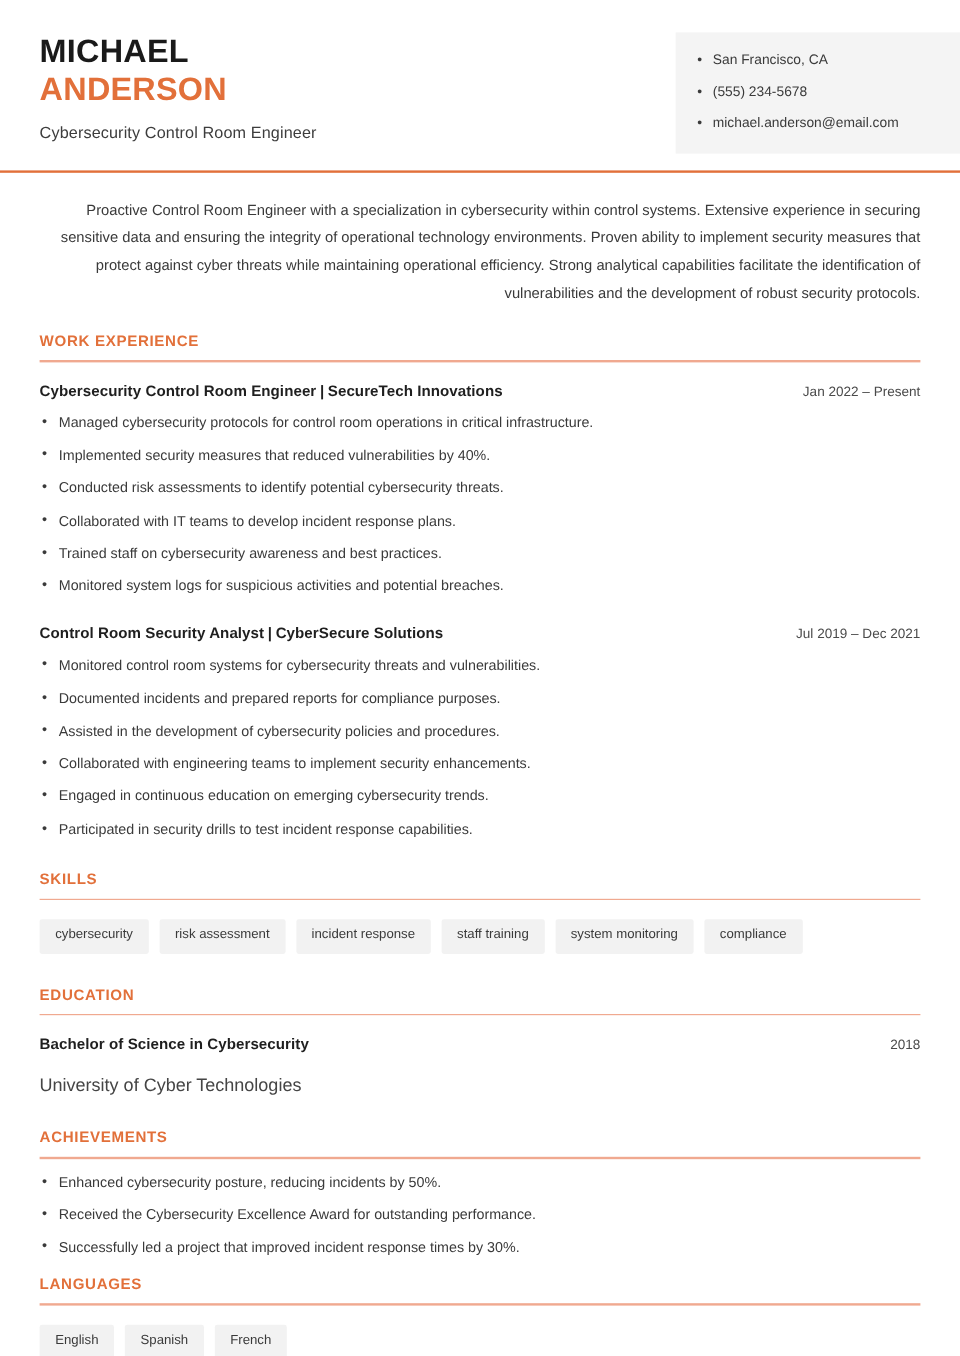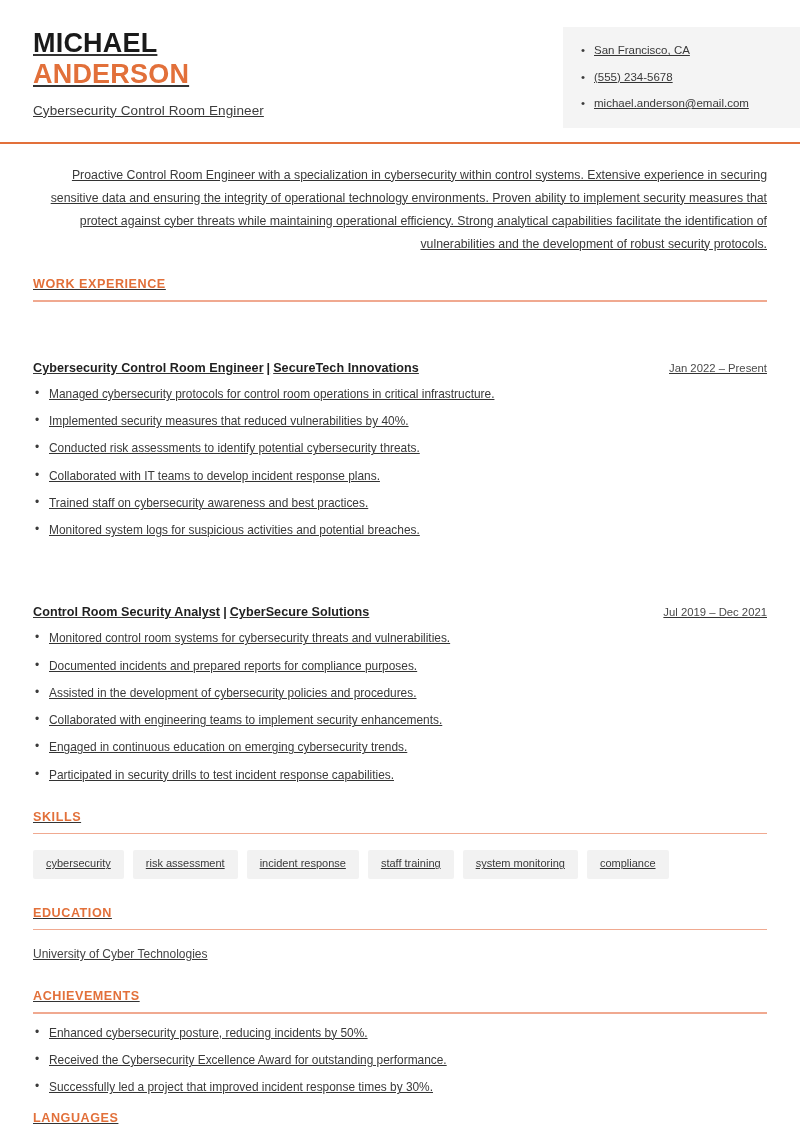--- a/index.html
+++ b/index.html
@@ -15,21 +15,20 @@
     color: #333333;
     -webkit-font-smoothing: antialiased;
   }
 
   .page {
     position: relative;
     width: 800px;
     height: 1130px;
     background: #ffffff;
     overflow: hidden;
-    text-decoration: underline;
   }
 
   
   .header {
     position: relative;
     display: flex;
     align-items: flex-start;
     justify-content: space-between;
     padding: 18px 0 0 0;
     min-height: 118px;
@@ -128,39 +127,38 @@
     display: flex;
     align-items: baseline;
     justify-content: space-between;
   }
 
   .entry-title {
     font-size: 12.6px;
     font-weight: bold;
     color: #1f1f1f;
     letter-spacing: 0.05px;
-    margin-top: 42px;
   }
   .entry-title .sep {
     font-weight: bold;
     color: #1f1f1f;
     padding: 0 3px;
   }
 
   .entry-date {
     font-size: 11.3px;
     color: #4a4a4a;
     white-space: nowrap;
     padding-left: 14px;
   }
 
   .entry-sub {
-    font-size: 12px;
+    font-size: 15px;
     color: #454545;
-    margin-top: 4px;
+    margin-top: 19px;
   }
 
   ul.bullets {
     list-style: none;
     margin-top: 11px;
   }
 
   ul.bullets li {
     position: relative;
     font-size: 11.9px;
@@ -287,20 +285,24 @@
         <span class="tag">system monitoring</span>
         <span class="tag">compliance</span>
       </div>
     </div>
 
     <div class="section" style="margin-top:27px;">
       <div class="section-title">EDUCATION</div>
       <div class="section-rule"></div>
 
       <div class="edu-entry">
+        <div class="entry-head">
+          <div class="entry-title">Bachelor of Science in Cybersecurity</div>
+          <div class="entry-date">2018</div>
+        </div>
         <div class="entry-sub">University of Cyber Technologies</div>
       </div>
     </div>
 
     <div class="section" style="margin-top:28px;">
       <div class="section-title">ACHIEVEMENTS</div>
       <div class="section-rule"></div>
       <ul class="bullets achv-list">
         <li><span class="bullet">•</span><span>Enhanced cybersecurity posture, reducing incidents by 50%.</span></li>
         <li><span class="bullet">•</span><span>Received the Cybersecurity Excellence Award for outstanding performance.</span></li>

